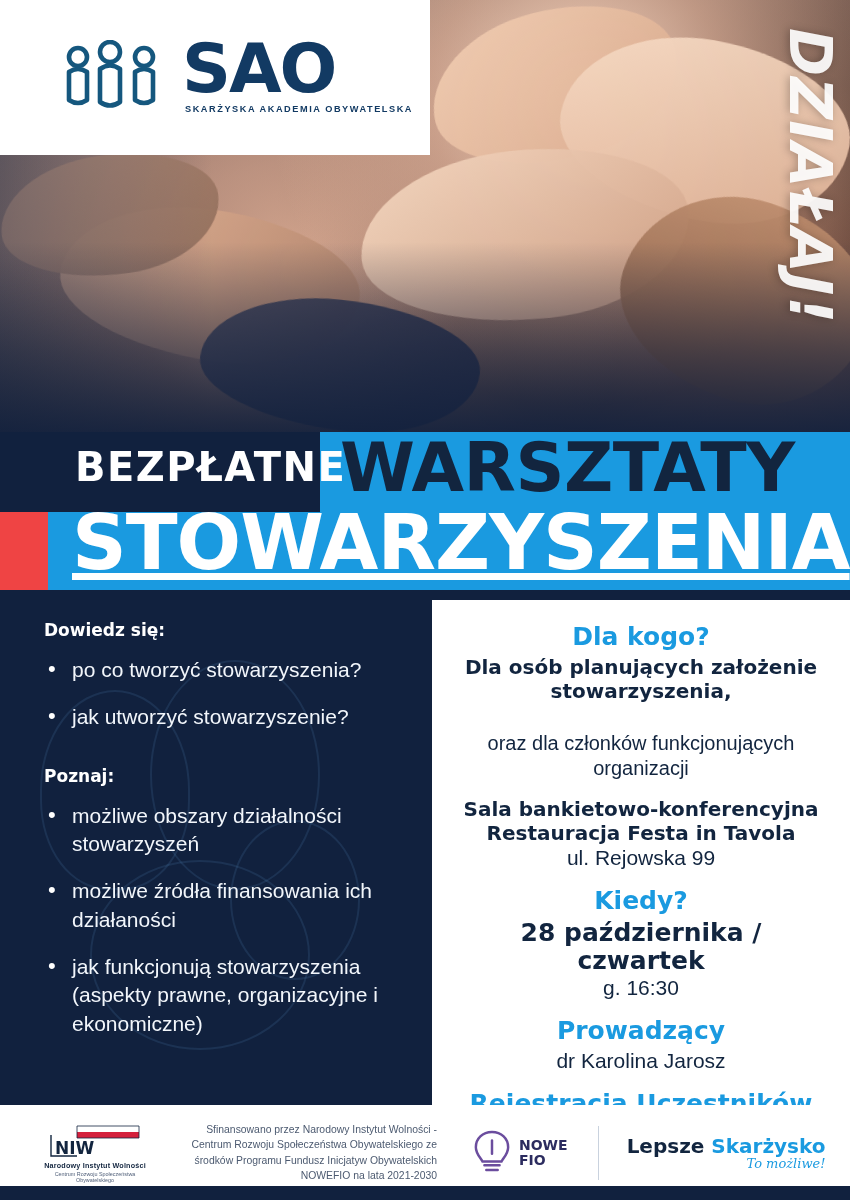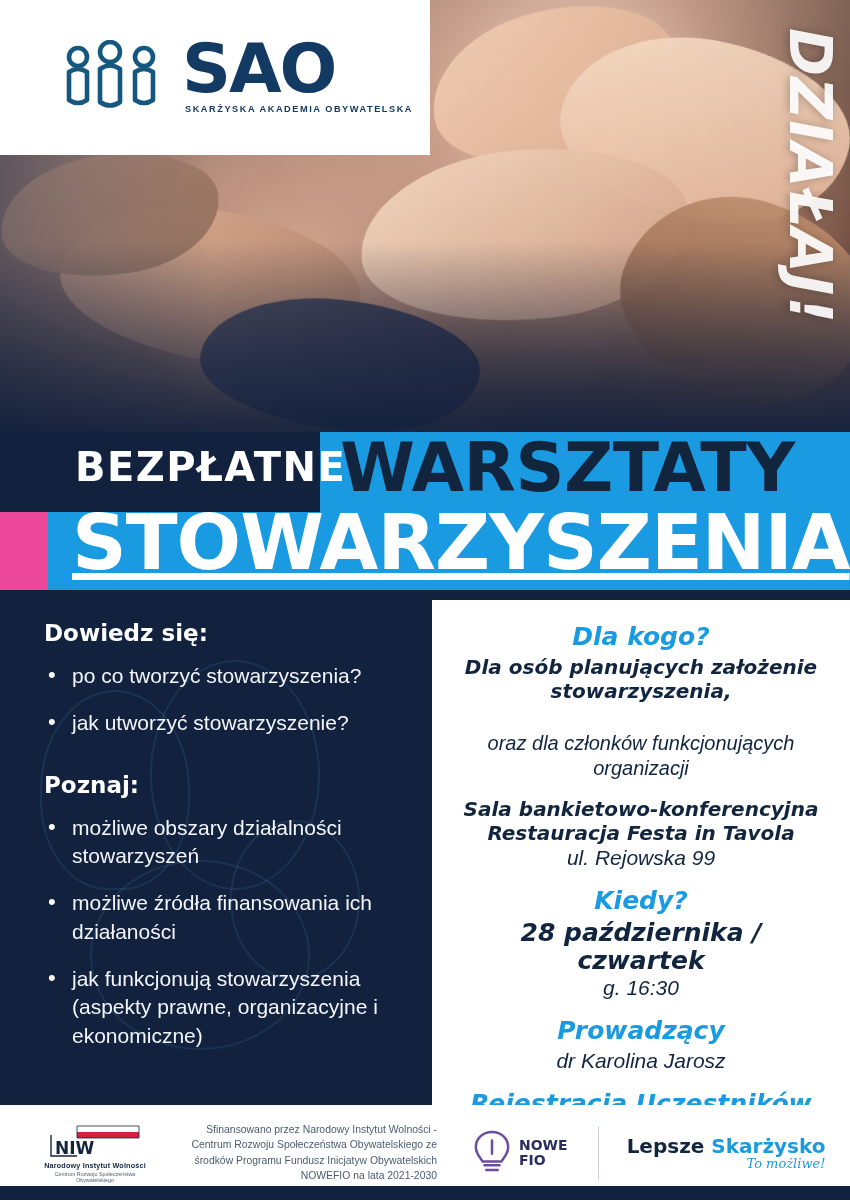--- a/index.html
+++ b/index.html
@@ -5,21 +5,21 @@
   * { box-sizing: border-box; margin: 0; padding: 0; }
   html, body {
     width: 850px; height: 1200px;
     font-family: "Liberation Sans", sans-serif;
     background: #10203c;
     overflow: hidden;
   }
   .poster {
     position: relative;
     width: 850px; height: 1200px;
-    background: #ec4899;
+    background: #ef4444;
     overflow: hidden;
   }
 
   
   .photo {
     position: absolute; left: 0; top: 0;
     width: 850px; height: 440px;
     background:
       radial-gradient(circle at 68% 22%, rgba(255,222,200,0.95) 0%, rgba(236,190,165,0.6) 22%, rgba(0,0,0,0) 46%),
       radial-gradient(circle at 35% 60%, rgba(226,176,150,0.85) 0%, rgba(180,130,110,0.45) 28%, rgba(0,0,0,0) 55%),
@@ -124,21 +124,21 @@
   .g1 { left: 40px; top: 690px; width: 150px; height: 200px; border-radius: 50% 50% 45% 45%; }
   .g2 { left: 150px; top: 660px; width: 170px; height: 230px; }
   .g3 { left: 90px; top: 860px; width: 220px; height: 190px; }
   .g4 { left: 230px; top: 820px; width: 130px; height: 160px; }
 
   .left-col {
     position: absolute; left: 44px; top: 620px; width: 390px; color: #ffffff;
   }
   .lead {
     font-family: "DejaVu Sans", sans-serif;
-    font-size: 23px; font-weight: 700; margin-bottom: 16px;
+    font-size: 17px; font-weight: 700; margin-bottom: 16px;
   }
   .lead.second { margin-top: 34px; }
   ul.bullets { list-style: none; }
   ul.bullets li {
     position: relative;
     font-size: 21px; line-height: 1.35;
     padding-left: 28px; margin-bottom: 19px;
     color: #f2f6fb; font-weight: 400;
   }
   ul.bullets li::before {
@@ -157,21 +157,21 @@
   .r-head {
     font-family: "DejaVu Sans", sans-serif;
     color: #1a9ae0; font-weight: 800; font-size: 25px;
     margin-bottom: 4px;
   }
   .r-strong {
     font-family: "DejaVu Sans", sans-serif;
     font-weight: 700; font-size: 20px; line-height: 1.22; color: #12253f;
   }
   .r-normal { font-size: 20px; line-height: 1.25; color: #12253f; margin-top: 27px; }
-  .r-block { margin-bottom: 16px; font-style: italic; }
+  .r-block { margin-bottom: 16px; }
   .r-big {
     font-family: "DejaVu Sans", sans-serif;
     font-weight: 700; font-size: 25px; color: #12253f; line-height: 1.15;
   }
   .r-reg { font-size: 21px; color: #12253f; }
   .r-rej {
     font-family: "DejaVu Sans", sans-serif;
     color: #1a9ae0; font-weight: 800; font-size: 25px; margin-bottom: 2px;
   }
   .r-url { font-family: "DejaVu Sans", sans-serif; font-weight: 700; font-size: 19px; color: #12253f; }

